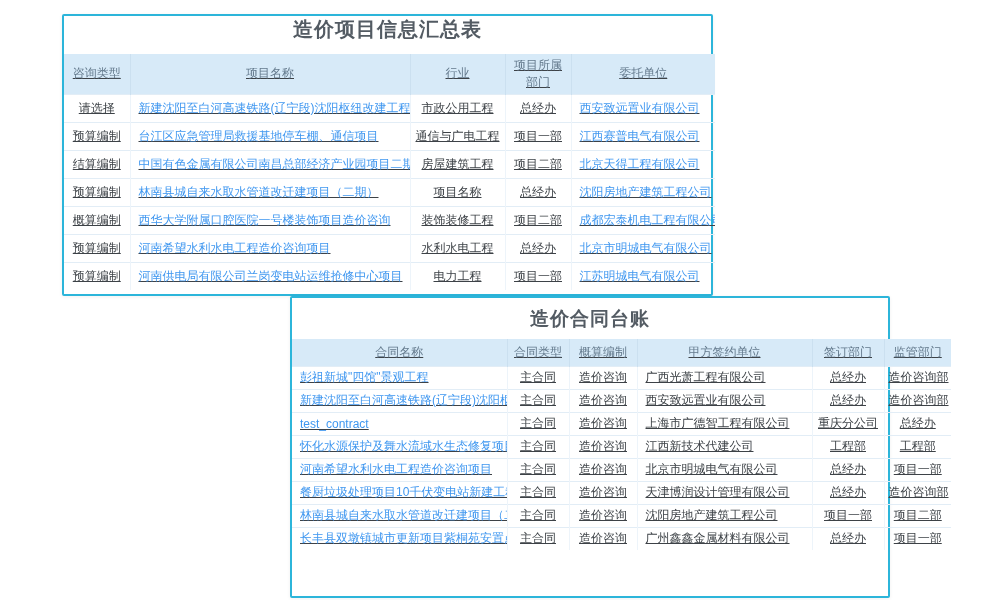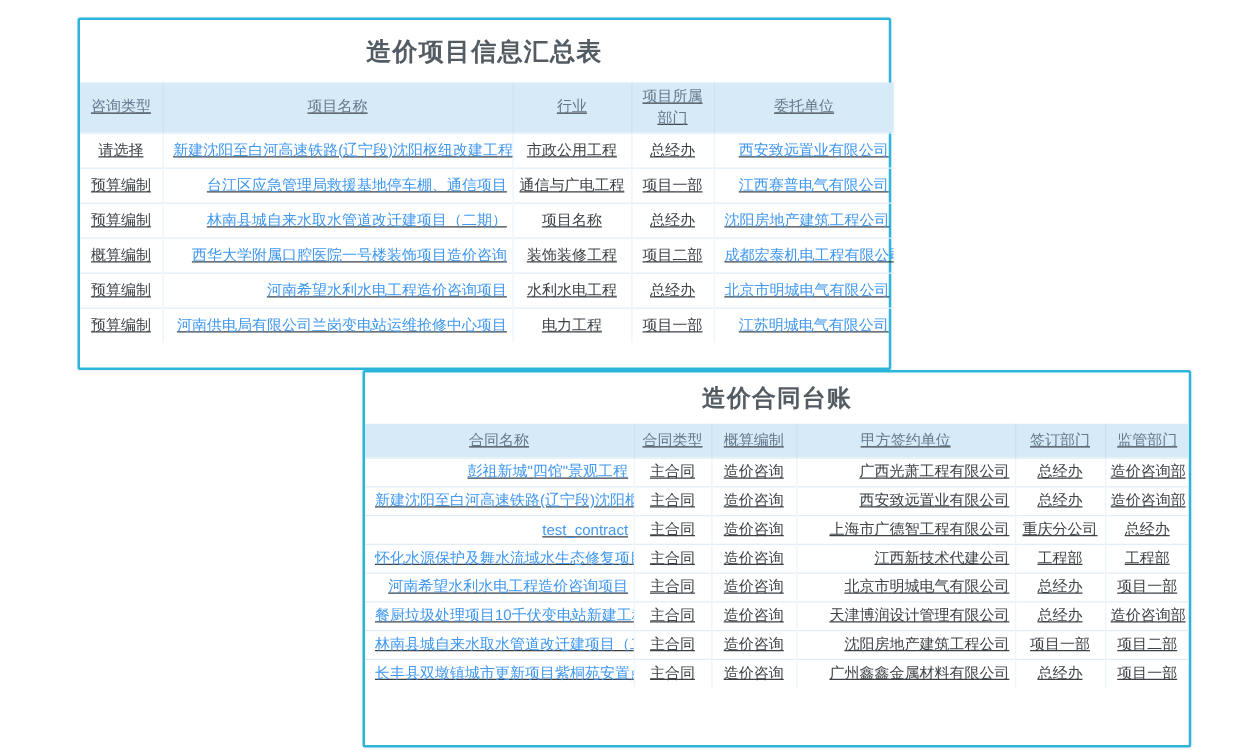--- a/index.html
+++ b/index.html
@@ -9,46 +9,46 @@
     font-family:"Liberation Sans","DejaVu Sans",sans-serif;
     font-size:12px;color:#3d4247;
   }
   .panel{
     position:absolute;background:#ffffff;
     border:2px solid var(--accent,#2cb5da);
     border-radius:2px;box-sizing:border-box;
     box-shadow:0 1px 4px rgba(0,0,0,.06);
   }
   #panel-summary{left:62px;top:14px;width:651px;height:282px;}
-  #panel-contract{left:290px;top:296px;width:663px;height:302px;z-index:2;}
+  #panel-contract{left:290px;top:296px;width:600px;height:302px;z-index:2;}
   .panel-title{
     text-align:center;font-weight:bold;color:var(--title,#535b63);
     letter-spacing:1px;
   }
-  #panel-summary .panel-title{font-size:20px;padding:12px 0 11px;}
+  #panel-summary .panel-title{font-size:20px;padding:0 0 11px;}
   #panel-contract .panel-title{font-size:19px;padding:8px 0 7px;}
   table{border-collapse:collapse;width:100%;table-layout:fixed;font-size:12px;text-decoration:underline;}
   th{
     background:var(--headbg,#d7eaf8);color:var(--headtx,#63798c);
     font-weight:normal;text-align:center;vertical-align:middle;
     border-left:1px solid #cbe0f0;padding:2px 4px;box-sizing:border-box;
   }
   th:first-child{border-left:none;}
   #panel-summary th{height:40px;}
   #panel-contract th{height:27px;}
   td{
     vertical-align:middle;text-align:center;
     border-top:1px solid #e2edf6;border-left:1px solid #edf4fa;
     padding:0 4px;box-sizing:border-box;
     white-space:nowrap;overflow:hidden;
   }
   td:first-child{border-left:none;}
   #panel-summary td{height:28px;}
   #panel-contract td{height:23px;}
-  td.c-left{text-align:right;padding-left:8px;}
+  td.c-left{text-align:left;padding-left:8px;}
   td.c-link{color:var(--link,#3f97f0);cursor:pointer;}
   td.c-dark{color:#3d4247;}
 </style>
 </head>
 <body style="--accent: #2cb5da; --headbg: #d7eaf8; --headtx: #63798c; --link: #3f97f0; --title: #535b63;">
 
 <div class="panel" id="panel-summary">
   <div class="panel-title">造价项目信息汇总表</div>
   <table>
     <colgroup>
@@ -76,20 +76,27 @@
           <td class="c-left c-link">西安致远置业有限公司</td>
         </tr>
         <tr>
           <td class="c-dark">预算编制</td>
           <td class="c-left c-link">台江区应急管理局救援基地停车棚、通信项目</td>
           <td class="c-dark">通信与广电工程</td>
           <td class="c-dark">项目一部</td>
           <td class="c-left c-link">江西赛普电气有限公司</td>
         </tr>
         <tr>
+          <td class="c-dark">结算编制</td>
+          <td class="c-left c-link">中国有色金属有限公司南昌总部经济产业园项目二期</td>
+          <td class="c-dark">房屋建筑工程</td>
+          <td class="c-dark">项目二部</td>
+          <td class="c-left c-link">北京天得工程有限公司</td>
+        </tr>
+        <tr>
           <td class="c-dark">预算编制</td>
           <td class="c-left c-link">林南县城自来水取水管道改迁建项目（二期）</td>
           <td class="c-dark">项目名称</td>
           <td class="c-dark">总经办</td>
           <td class="c-left c-link">沈阳房地产建筑工程公司</td>
         </tr>
         <tr>
           <td class="c-dark">概算编制</td>
           <td class="c-left c-link">西华大学附属口腔医院一号楼装饰项目造价咨询</td>
           <td class="c-dark">装饰装修工程</td>

